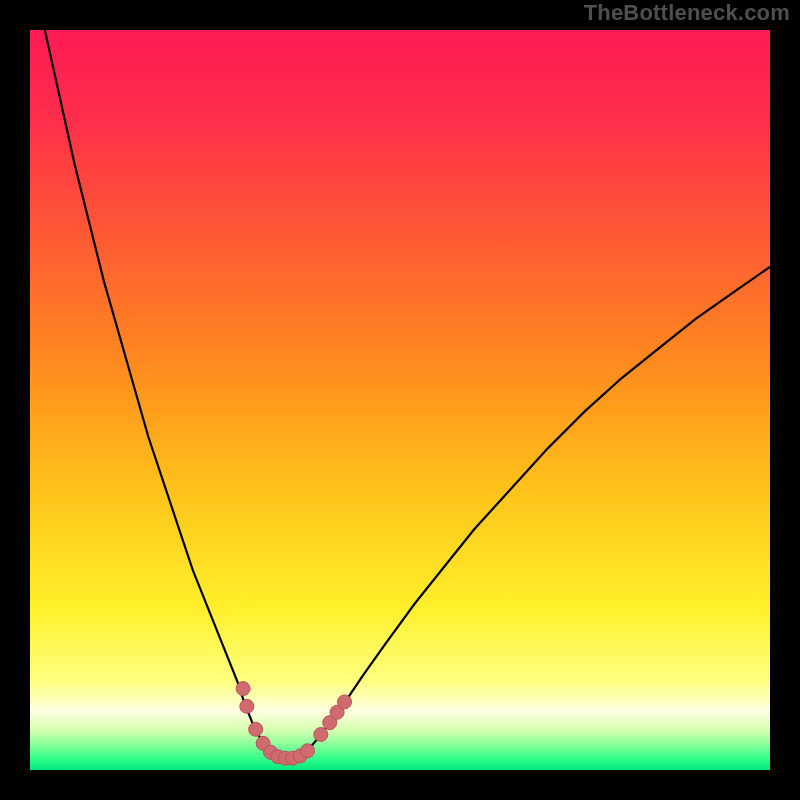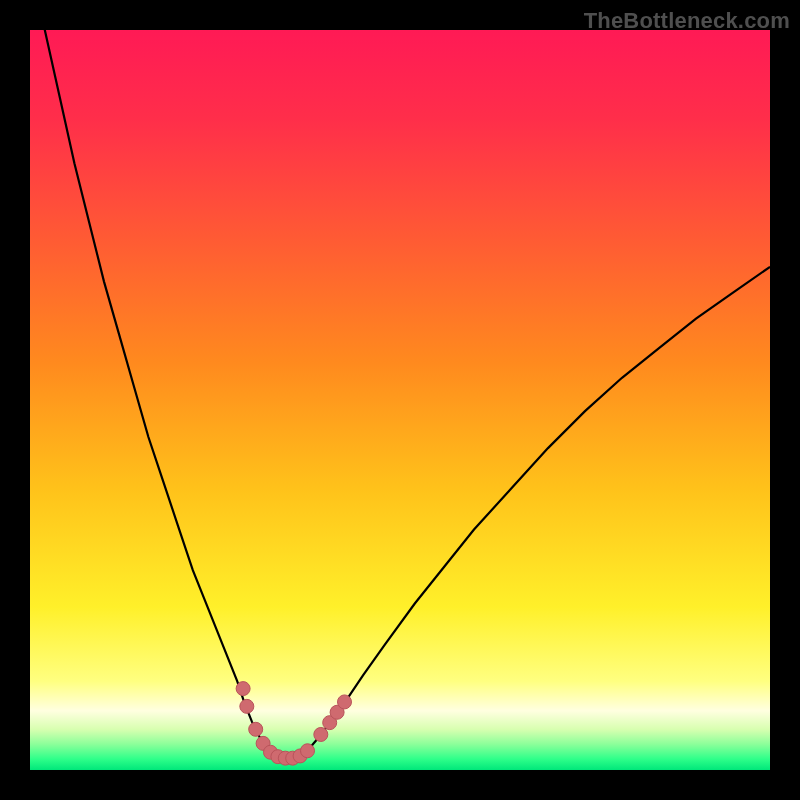--- a/index.html
+++ b/index.html
@@ -21,21 +21,21 @@
   .plot {
     position: absolute;
     left: 30px;
     top: 30px;
     width: 740px;
     height: 740px;
     overflow: hidden;
   }
   .watermark {
     position: absolute;
-    top: 8px;
+    top: 0;
     right: 10px;
     font-family: Arial, Helvetica, sans-serif;
     font-size: 22px;
     font-weight: 600;
     color: #4f4f4f;
     letter-spacing: 0.2px;
   }
   svg {
     display: block;
   }

